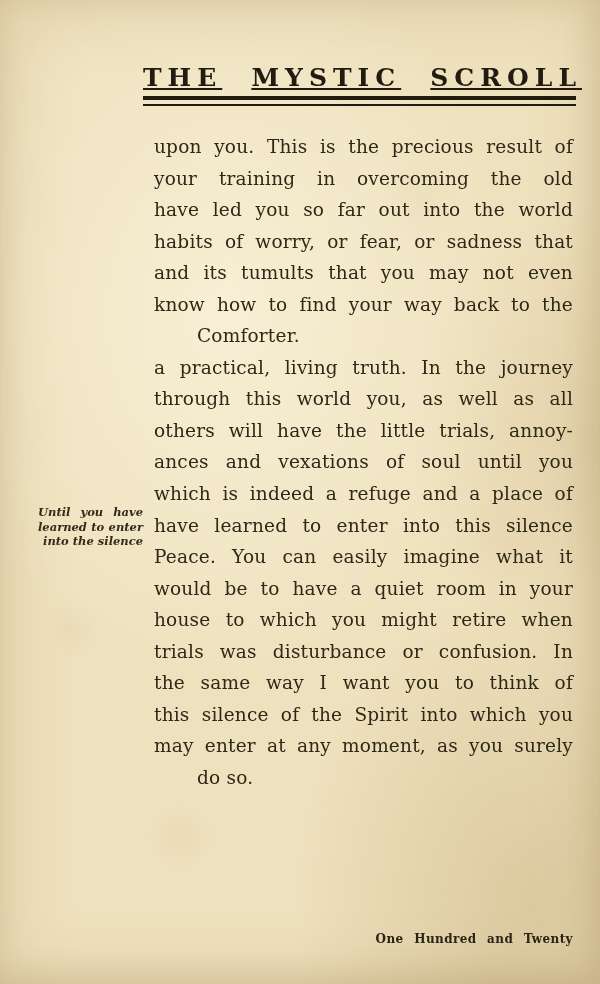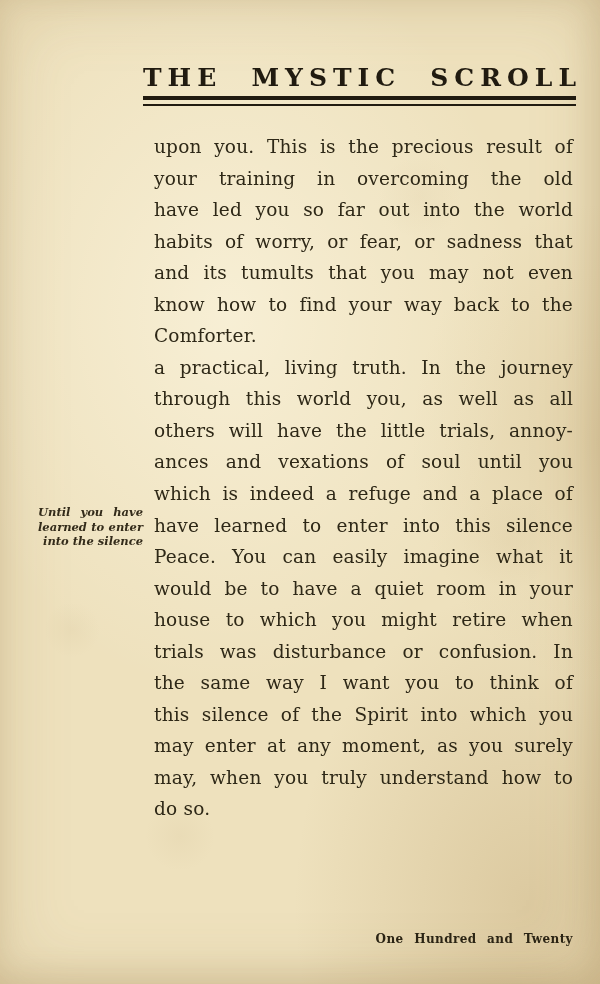--- a/index.html
+++ b/index.html
@@ -30,38 +30,38 @@
       radial-gradient(circle 40px at 12% 64%, rgba(160,130,80,0.06), transparent 70%),
       radial-gradient(circle 60px at 70% 20%, rgba(160,130,80,0.05), transparent 70%),
       radial-gradient(circle 50px at 30% 85%, rgba(160,130,80,0.06), transparent 70%),
       radial-gradient(circle 70px at 85% 55%, rgba(160,130,80,0.05), transparent 70%);
   }
   .running-head{
     position:absolute;left:143px;top:63px;width:433px;
     display:flex;justify-content:space-between;
     font-size:25px;font-weight:bold;color:var(--ink-strong);
   }
-  .running-head span{letter-spacing:6px;margin-right:-6px;}
+  .running-head span{letter-spacing:6px;margin-right:-6px;text-decoration:underline;}
   .head-rule{
     position:absolute;left:143px;top:96px;width:433px;height:4px;
     border-top:4px solid var(--ink-strong);
     border-bottom:2px solid var(--ink-strong);
   }
   .body-text{
     position:absolute;left:154px;top:131px;width:419px;
     font-size:18.5px;
   }
   .line{
     line-height:31.55px;
     text-align:justify;
     text-align-last:justify;
     letter-spacing:0.2px;
   }
   .line.indent{text-indent:20px;}
-  .line.para-end{text-align-last:left;}
+  .line.para-end{text-align-last:left;margin-left:43px;}
   .margin-note{
     position:absolute;left:38px;top:487px;width:105px;
     font-size:11.5px;line-height:14.6px;
     font-style:italic;font-weight:bold;
     color:#332b1a;
     margin-top:18px;
   }
   .mn-line{text-align:justify;text-align-last:justify;}
   .mn-line.last{text-align-last:right;}
   .folio{
@@ -104,19 +104,18 @@
     <div class="line">ances and vexations of soul until you</div>
     <div class="line">which is indeed a refuge and a place of</div>
     <div class="line">have learned to enter into this silence</div>
     <div class="line">Peace. You can easily imagine what it</div>
     <div class="line">would be to have a quiet room in your</div>
     <div class="line">house to which you might retire when</div>
     <div class="line">trials was disturbance or confusion. In</div>
     <div class="line">the same way I want you to think of</div>
     <div class="line">this silence of the Spirit into which you</div>
     <div class="line">may enter at any moment, as you surely</div>
-    <div class="line">may, when you truly understand how to</div>
     <div class="line para-end">do so.</div>
   </div>
 
   <div class="folio">One Hundred and Twenty</div>
 
 </div>
 
 </body></html>

